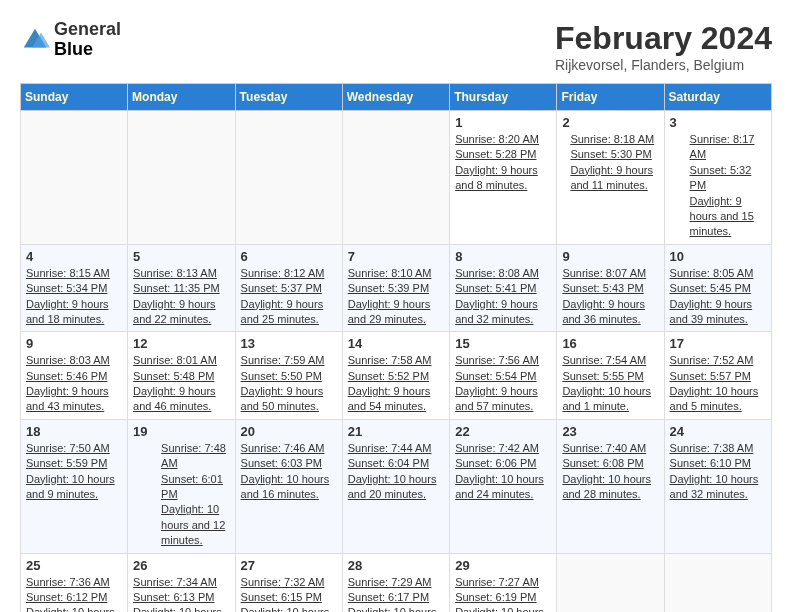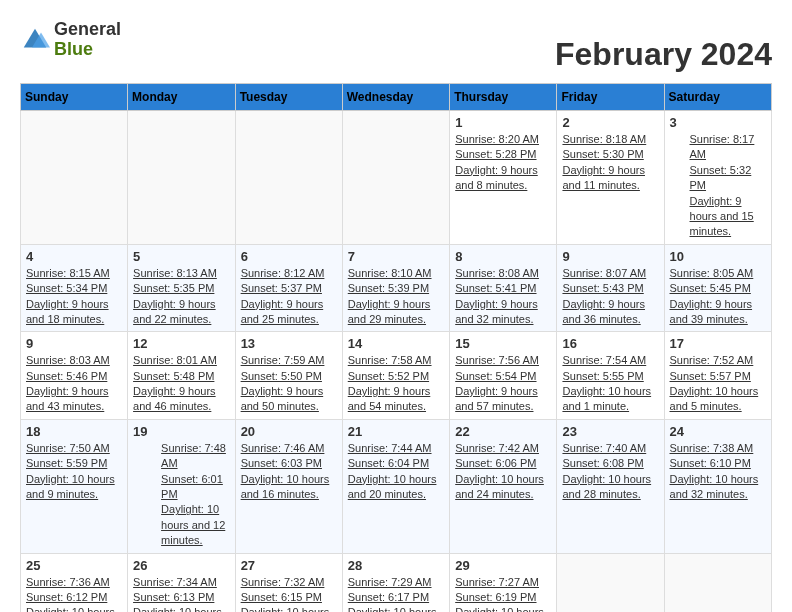--- a/index.html
+++ b/index.html
@@ -27,47 +27,46 @@
       line-height: 1.1;
     }
     .logo-general {
       font-size: 18px;
       font-weight: bold;
       color: #333;
     }
     .logo-blue {
       font-size: 18px;
       font-weight: bold;
-      color: #4d7c0f;
+      color: #000000;
     }
     .logo-icon {
       width: 30px;
       height: 30px;
     }
     .title-block {
       text-align: left;
-      margin-top: 16px;
     }
     .month-title {
       font-size: 32px;
       font-weight: bold;
       color: #333;
     }
     .location {
       font-size: 14px;
       color: #555;
     }
     table {
       width: 100%;
       border-collapse: collapse;
       font-size: 11px;
     }
     thead tr th {
       background-color: #2a7fd4;
-      color: #000000;
+      color: #fef9c3;
       padding: 6px 4px;
       text-align: left;
       font-size: 12px;
       font-weight: bold;
       border: 1px solid #ccc;
     }
     tbody tr td {
       border: 1px solid #ddd;
       vertical-align: top;
       padding: 4px 5px;
@@ -105,20 +104,21 @@
       <polygon points="20,5 35,30 5,30" fill="#1a6eb5" opacity="0.85"></polygon>
       <polygon points="28,10 40,30 16,30" fill="#4aa0e8" opacity="0.7"></polygon>
     </svg>
     <div class="logo-text">
       <span class="logo-general">General</span>
       <span class="logo-blue">Blue</span>
     </div>
   </div>
   <div class="title-block">
     <div class="month-title">February 2024</div>
+    <div class="location">Rijkevorsel, Flanders, Belgium</div>
   </div>
 </div>
 
 <table>
   <thead>
     <tr>
     <th>Sunday</th>
         <th>Monday</th>
         <th>Tuesday</th>
         <th>Wednesday</th>
@@ -134,42 +134,42 @@
         <td class="empty"></td>
         <td class="empty"></td>
         <td>
           <div class="day-number">1</div>
           <div class="day-info" style="white-space: pre-line;">Sunrise: 8:20 AM
 Sunset: 5:28 PM
 Daylight: 9 hours and 8 minutes.</div>
         </td>
         <td>
           <div class="day-number">2</div>
-          <div class="day-info" style="white-space: pre-line;">Sunrise: 8:18 AM
+          <div class="day-info" style="white-space: pre-line; margin-left: 8px;">Sunrise: 8:18 AM
 Sunset: 5:30 PM
 Daylight: 9 hours and 11 minutes.</div>
         </td>
         <td>
           <div class="day-number">3</div>
           <div class="day-info" style="white-space: pre-line; margin-left: 20px;">Sunrise: 8:17 AM
 Sunset: 5:32 PM
 Daylight: 9 hours and 15 minutes.</div>
         </td>
       </tr>
       <tr>
         <td>
           <div class="day-number">4</div>
           <div class="day-info" style="white-space: pre-line;">Sunrise: 8:15 AM
 Sunset: 5:34 PM
 Daylight: 9 hours and 18 minutes.</div>
         </td>
         <td>
           <div class="day-number">5</div>
           <div class="day-info" style="white-space: pre-line;">Sunrise: 8:13 AM
-Sunset: 5:35 PM
+Sunset: 11:35 PM
 Daylight: 9 hours and 22 minutes.</div>
         </td>
         <td>
           <div class="day-number">6</div>
           <div class="day-info" style="white-space: pre-line;">Sunrise: 8:12 AM
 Sunset: 5:37 PM
 Daylight: 9 hours and 25 minutes.</div>
         </td>
         <td>
           <div class="day-number">7</div>

